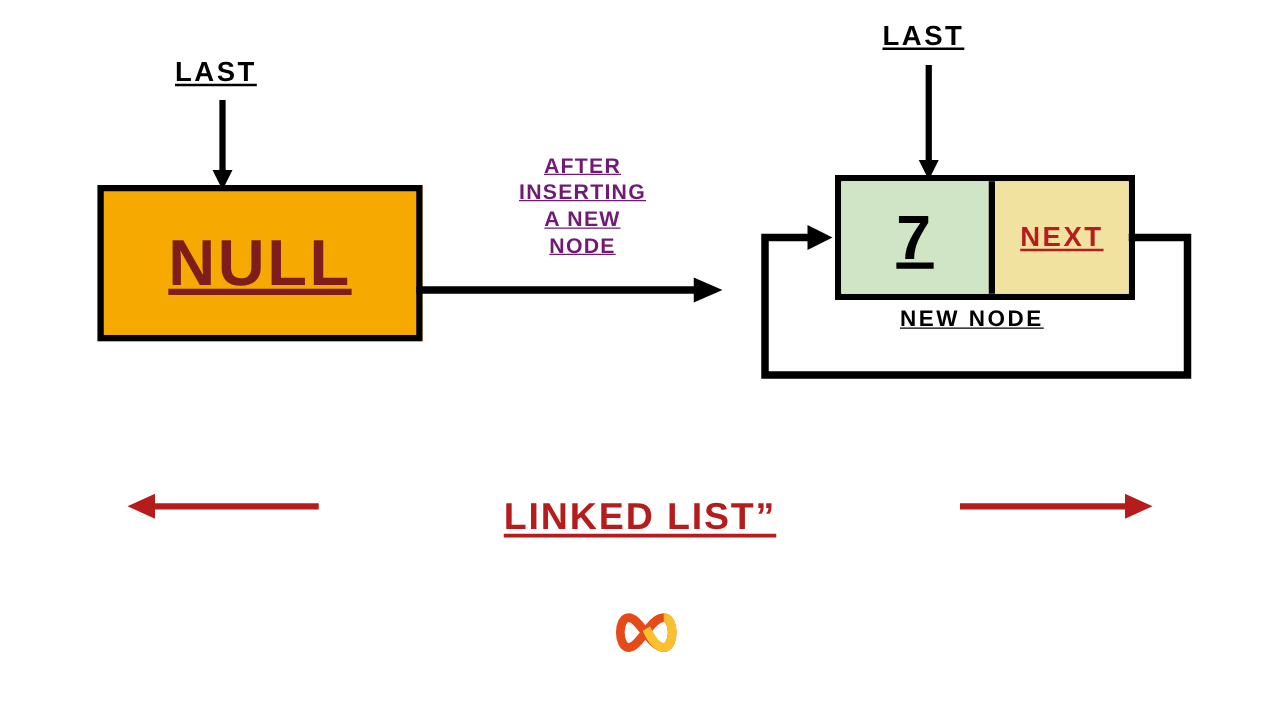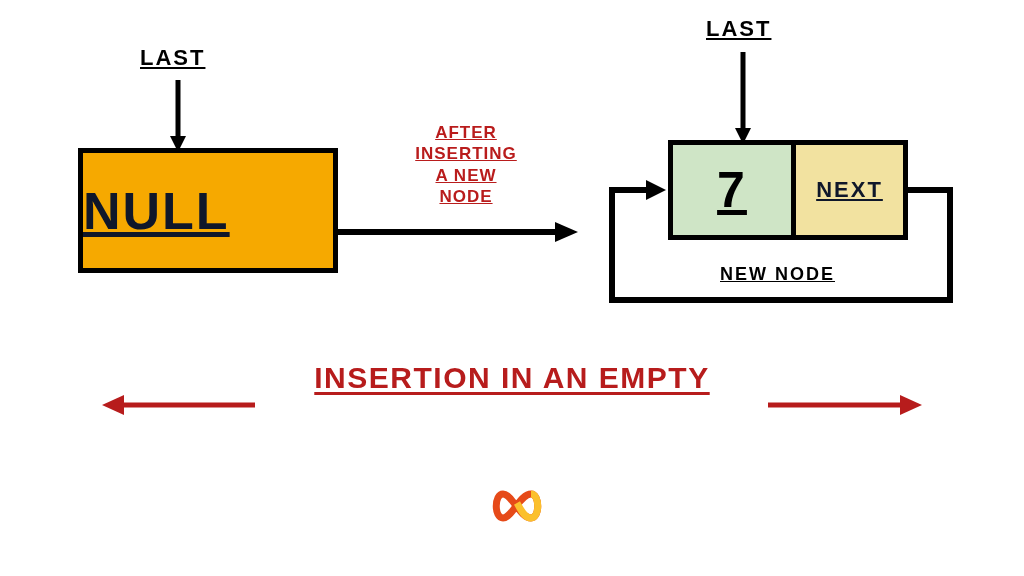--- a/index.html
+++ b/index.html
@@ -39,34 +39,34 @@
   .null-box {
     position: absolute;
     left: 78px;
     top: 148px;
     width: 250px;
     height: 115px;
     background: #f6a900;
     border: 5px solid #000;
     display: flex;
     align-items: center;
-    justify-content: flex-start;
+    justify-content: center;
     font-size: 52px;
-    color: #0f172a;
+    color: #7f1d1d;
   }
   
   .after-caption {
     position: absolute;
     left: 370px;
     top: 122px;
     width: 192px;
     text-align: center;
     font-size: 17px;
     line-height: 1.25;
-    color: #b91c1c;
+    color: #701a75;
     letter-spacing: 1px;
   }
   .arrow-right-main {
     position: absolute;
     left: 333px;
     top: 220px;
   }
   
   .last-right {
     position: absolute;
@@ -99,29 +99,28 @@
     font-size: 50px;
     color: #000;
   }
   .node-next {
     flex: 1;
     background: #f2e2a0;
     display: flex;
     align-items: center;
     justify-content: center;
     font-size: 22px;
-    color: #0f172a;
+    color: #b91c1c;
   }
   .new-node-label {
     position: absolute;
     left: 720px;
     top: 245px;
     font-size: 18px;
     color: #000;
-    margin-top: 19px;
   }
   .loop {
     position: absolute;
     left: 600px;
     top: 150px;
   }
   
   .bottom-arrow {
     position: absolute;
     left: 100px;
@@ -201,22 +200,23 @@
   </svg>
 
   <svg class="bottom-arrow" width="824" height="26">
     <line x1="20" y1="13" x2="155" y2="13" stroke="#b71c1c" stroke-width="5"></line>
     <polygon points="24,3 24,23 2,13" fill="#b71c1c"></polygon>
     <line x1="668" y1="13" x2="804" y2="13" stroke="#b71c1c" stroke-width="5"></line>
     <polygon points="800,3 800,23 822,13" fill="#b71c1c"></polygon>
   </svg>
 
   <div class="title-wrap">
-    <span class="title-line stencil">Insertion in an empty</span><br>
     <br>
+    <br>
+    <span class="title-line stencil">linked list”</span>
   </div>
 
   <svg class="infinity-logo" width="54" height="32" viewBox="0 0 54 32">
     <path d="M13 4 C4 4 4 28 13 28 C22 28 30 4 41 4 C50 4 50 28 41 28 C30 28 22 4 13 4 Z" fill="none" stroke="#e64a19" stroke-width="7"></path>
     <path d="M41 4 C50 4 50 28 41 28 C34 28 30 18 27 13" fill="none" stroke="#fbc02d" stroke-width="7"></path>
   </svg>
 
 </div>
 
 </body></html>

